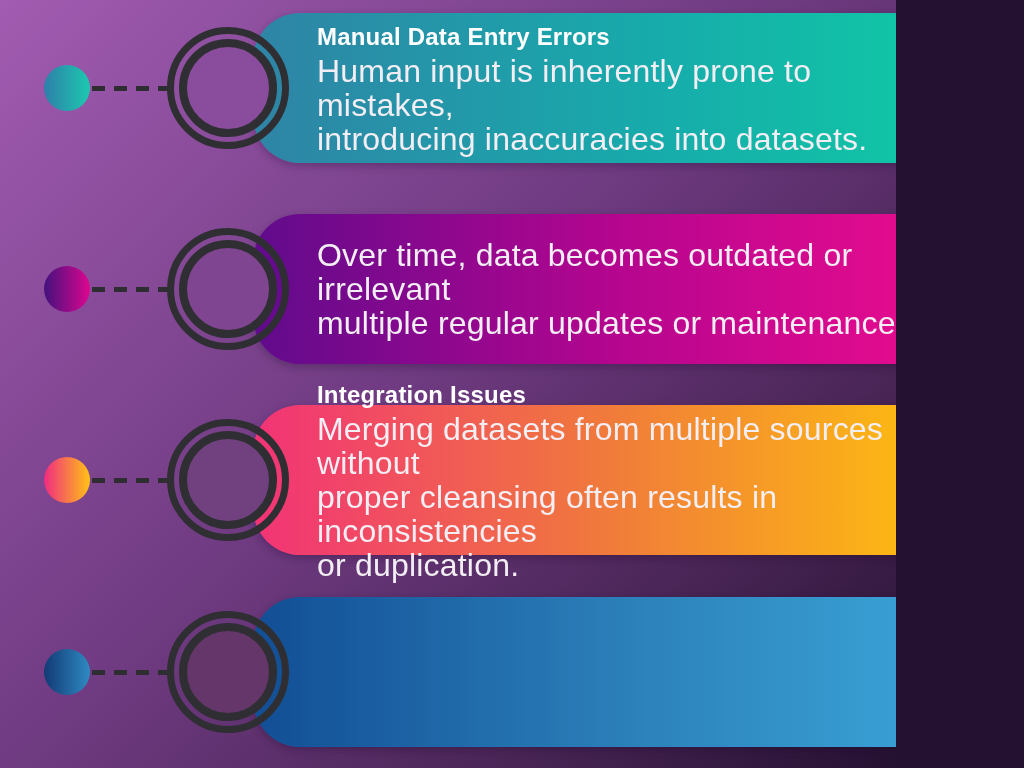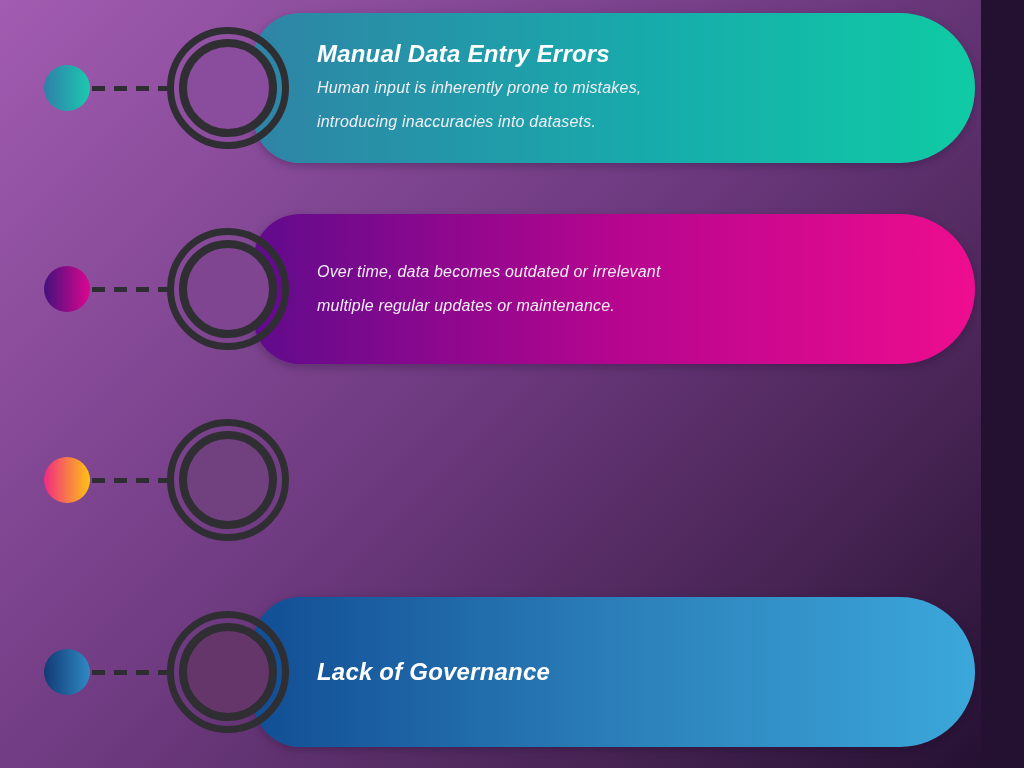--- a/index.html
+++ b/index.html
@@ -1,19 +1,18 @@
 <!DOCTYPE html>
 <html><head>
 <meta charset="utf-8">
 <style>
   html,body{margin:0;padding:0;background:#241031;}
   .canvas{
-    position:relative;width:981px;height:768px;overflow:hidden;
+    position:relative;width:896px;height:768px;overflow:hidden;
     font-family:"Liberation Sans",sans-serif;
-    font-style:italic;
   }
   .row{position:absolute;left:0;width:1024px;height:150px;}
   .dot{
     position:absolute;left:44px;top:52px;width:46px;height:46px;
     border-radius:50%;
   }
   .dash{
     position:absolute;left:92px;top:73px;width:78px;height:5px;
     background:repeating-linear-gradient(90deg,#2E2E32 0 13px,transparent 13px 22px);
   }
@@ -22,21 +21,21 @@
     border-radius:48px 76px 76px 48px;
     box-shadow:0 3px 8px rgba(25,8,35,.28);
     display:flex;align-items:center;
   }
   .text-block{margin-left:64px;margin-right:34px;}
   .title{
     margin:0;font-size:24px;line-height:34px;font-weight:700;
     color:#FFFFFF;letter-spacing:.2px;
   }
   .desc{
-    margin:0;font-size:16px;line-height:34px;font-weight:400;
+    margin:0;font-size:32px;line-height:34px;font-weight:400;
     color:#F2EEF4;letter-spacing:.2px;white-space:pre-line;
   }
   .ring-outer{
     position:absolute;left:167px;top:14px;width:122px;height:122px;
     border:7px solid #2F2F33;border-radius:50%;box-sizing:border-box;
     display:flex;align-items:center;justify-content:center;
   }
   .ring-inner{
     width:98px;height:98px;border:8px solid #2F2F33;border-radius:50%;
     box-sizing:border-box;
@@ -72,31 +71,38 @@
       </div>
     </div>
     <span class="ring-outer">
       <span class="ring-inner" style="background: rgb(127, 69, 145);"></span>
     </span>
   </section>
 
   <section class="row" style="top:405px">
     <span class="dot" style="background: linear-gradient(90deg, rgb(240, 43, 129), rgb(255, 195, 21));"></span>
     <span class="dash"></span>
+    <div class="card" style="background: linear-gradient(90deg, rgb(242, 51, 119), rgb(240, 121, 60) 48%, rgb(255, 198, 10));">
+      <div class="text-block">
+        <h2 class="title">Integration Issues</h2>
+        <p class="desc">Merging datasets from multiple sources without
+proper cleansing often results in inconsistencies
+or duplication.</p>
+      </div>
+    </div>
     <span class="ring-outer">
       <span class="ring-inner" style="background: rgb(112, 64, 127);"></span>
     </span>
   </section>
 
   <section class="row" style="top:597px">
     <span class="dot" style="background: linear-gradient(90deg, rgb(18, 58, 116), rgb(47, 138, 195));"></span>
     <span class="dash"></span>
     <div class="card" style="background: linear-gradient(90deg, rgb(18, 78, 149), rgb(45, 131, 188) 55%, rgb(59, 167, 218));">
       <div class="text-block">
-        <h2 class="title">Lack of Governance</h2>
       </div>
     </div>
     <span class="ring-outer">
       <span class="ring-inner" style="background: rgb(100, 54, 105);"></span>
     </span>
   </section>
 
 </div>
 
 </body></html>

